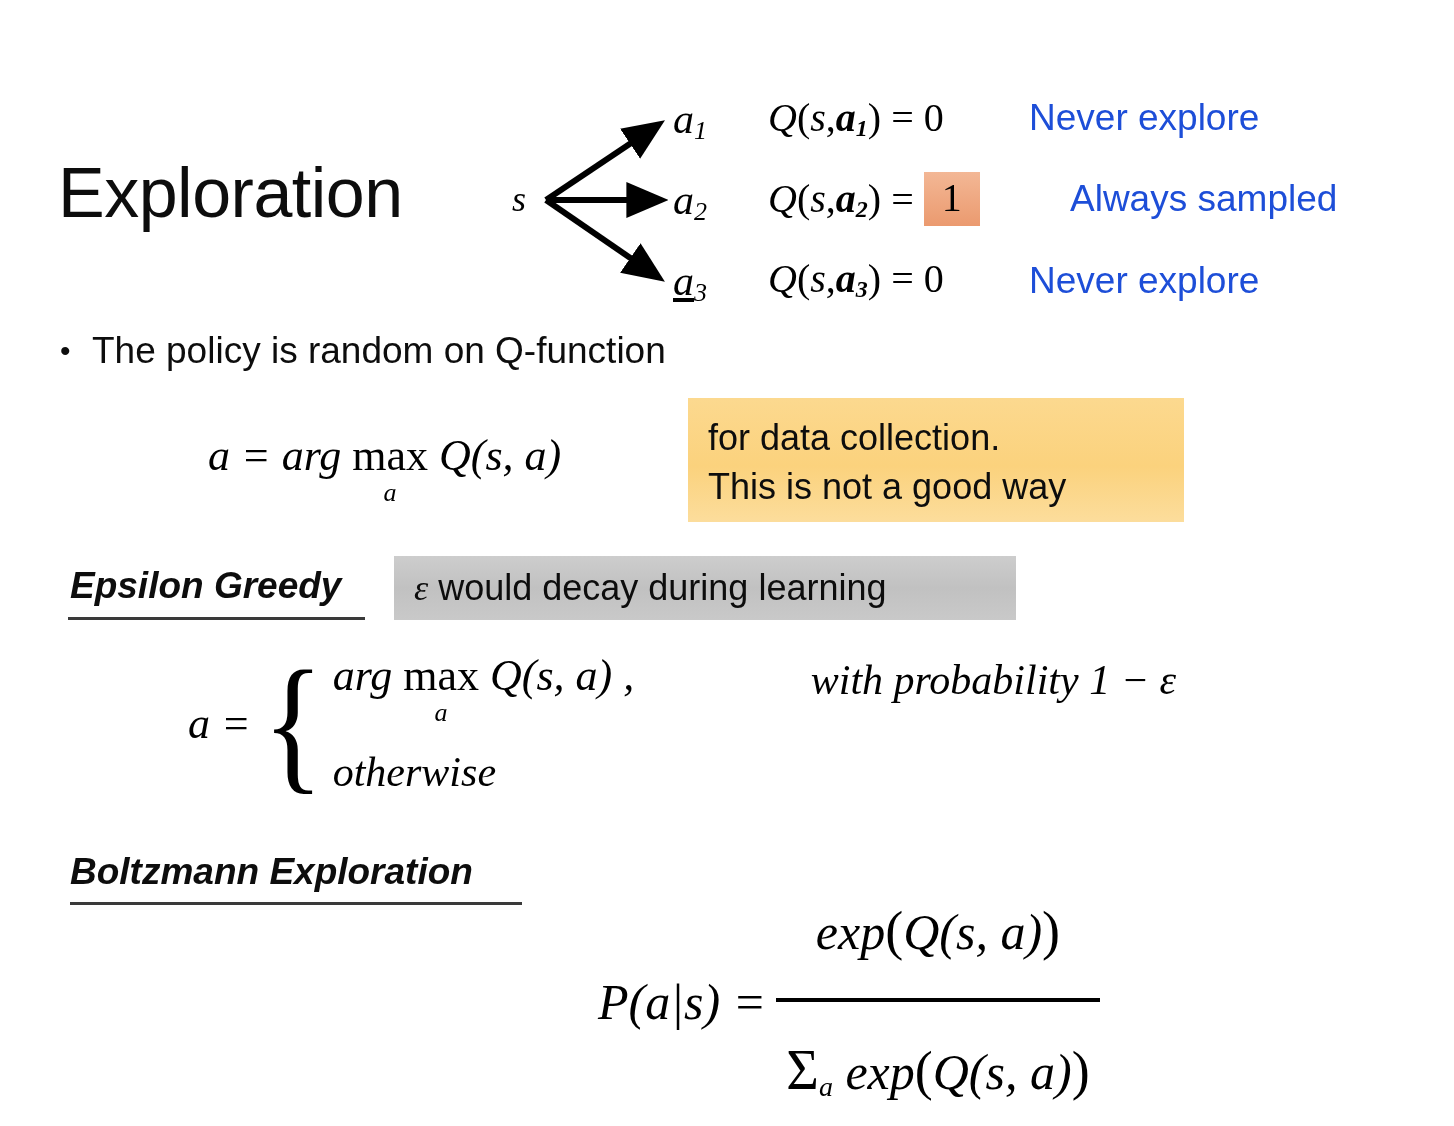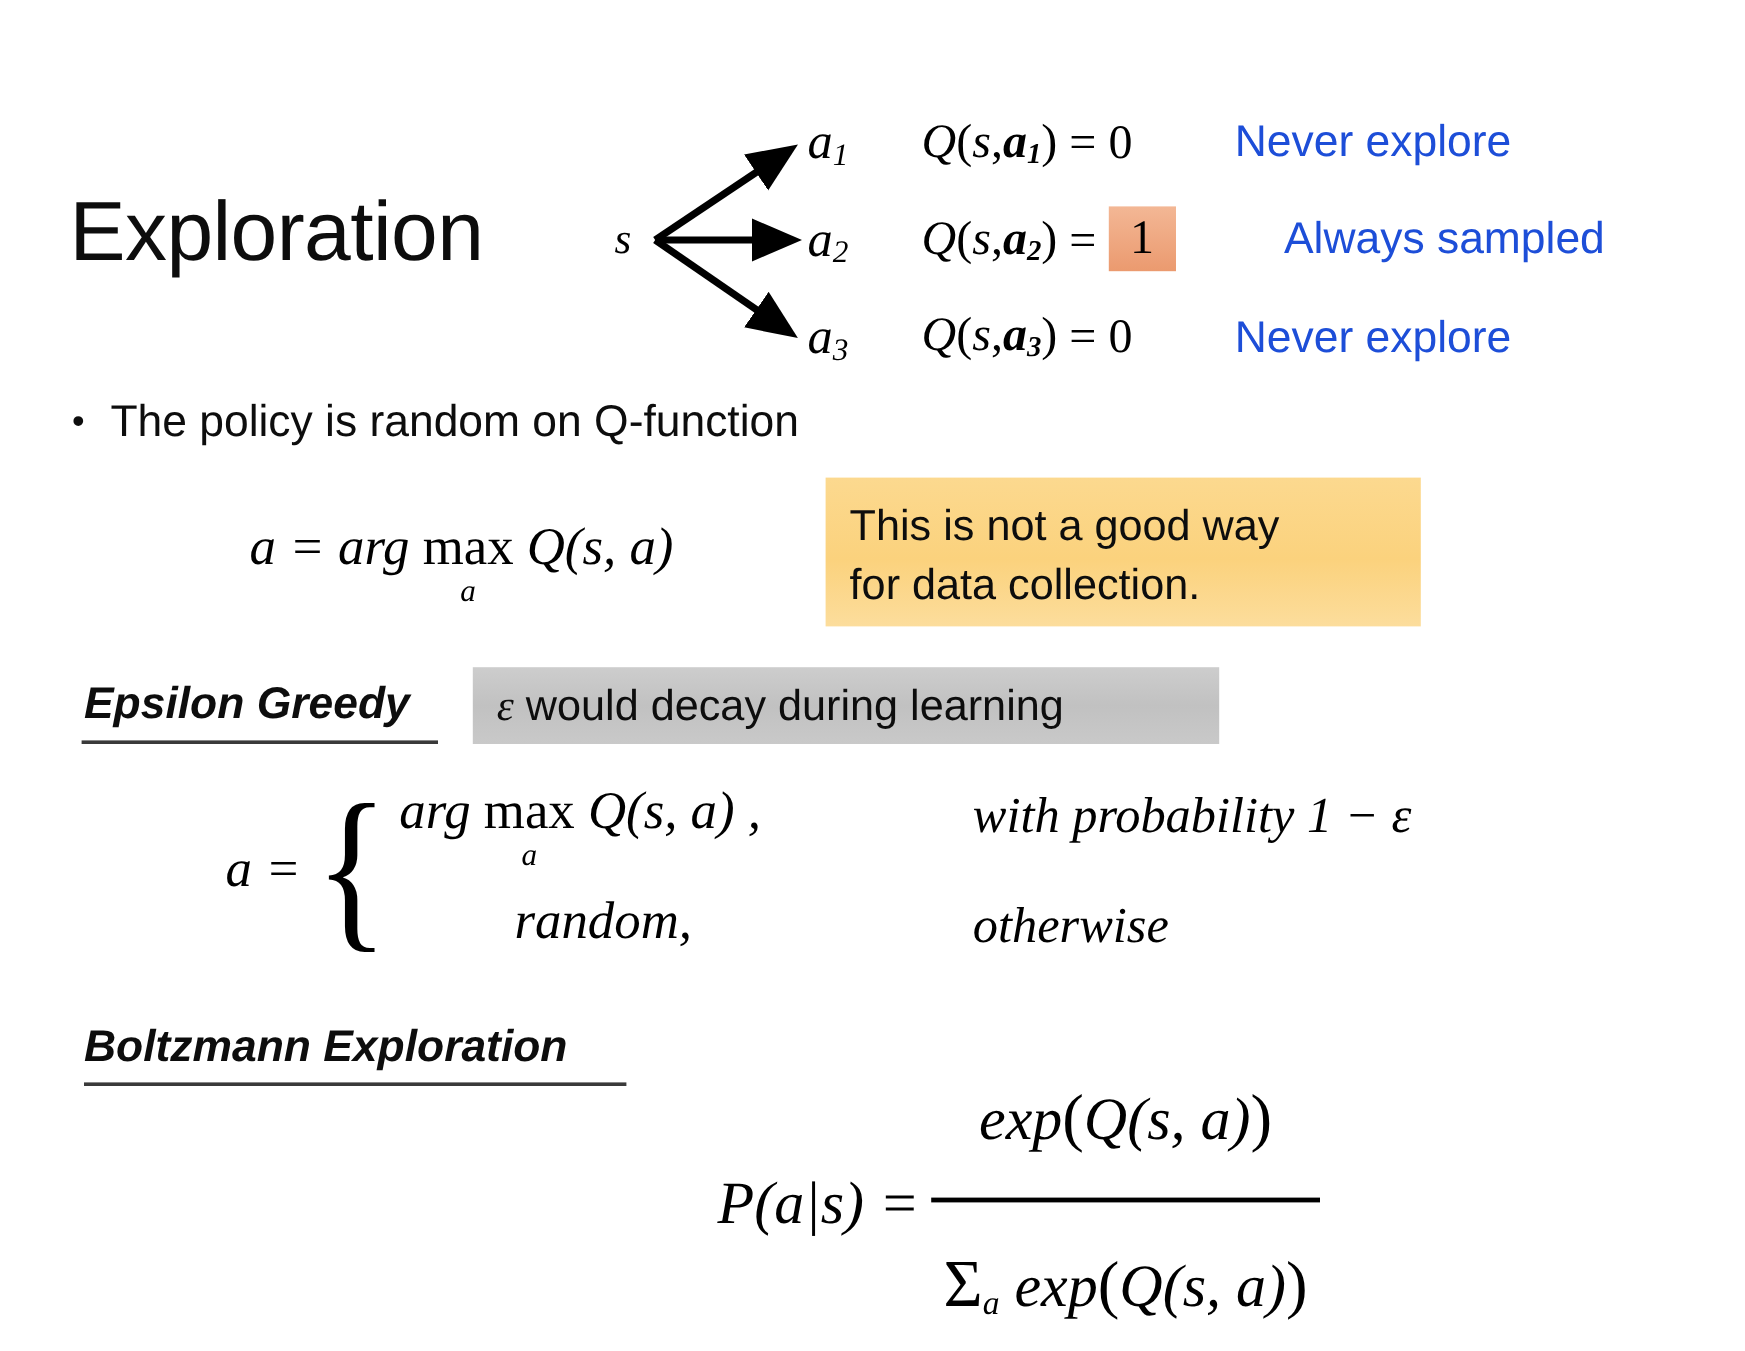--- a/index.html
+++ b/index.html
@@ -48,21 +48,21 @@
     font-style: italic;
     vertical-align: -0.22em;
   }
   #state-label {
     left: 512px;
     top: 178px;
     font-size: 36px;
   }
   #action-label-a1 { left: 673px; top: 95px; }
   #action-label-a2 { left: 673px; top: 176px; }
-  #action-label-a3 { left: 673px; top: 257px; }
+  #action-label-a3 { left: 673px; top: 257px; text-decoration: underline; }
 
   
   .q-row {
     position: absolute;
     display: flex;
     align-items: center;
     white-space: nowrap;
   }
   .q-expr {
     font-family: "Liberation Serif", serif;
@@ -355,22 +355,22 @@
 <div class="abs" id="formula-argmax">
   <span>a = arg</span>
   <span class="max-stack">
     <span class="mx">max</span>
     <span class="mx-sub">a</span>
   </span>
   <span>Q(s, a)</span>
 </div>
 
 <div class="abs" id="callout-yellow">
+  <div class="line">for data collection.</div>
   <div class="line">This is not a good way</div>
-  <div class="line">for data collection.</div>
 </div>
 
 <div class="abs section-heading" id="heading-epsilon-greedy">Epsilon Greedy</div>
 <div class="abs" id="underline-epsilon"></div>
 
 <div class="abs" id="callout-gray">
   <span class="txt"><span class="eps">ε</span><span> would decay during learning</span></span>
 </div>
 
 <div class="abs" id="formula-piecewise">
@@ -380,21 +380,20 @@
     <span class="case-row">
       <span class="case-expr"><span>arg</span>
         <span class="max-stack">
             <span class="mx">max</span>
             <span class="mx-sub">a</span>
           </span>
         <span>Q(s, a) ,</span></span>
       <span class="case-cond">with probability 1 − ε</span>
     </span>
     <span class="case-row">
-      <span class="case-expr center">random,</span>
       <span class="case-cond">otherwise</span>
     </span>
   </span>
 </div>
 
 <div class="abs section-heading" id="heading-boltzmann">Boltzmann Exploration</div>
 <div class="abs" id="underline-boltzmann"></div>
 
 <div class="abs" id="formula-boltzmann">
   <span class="lhs">P(a|s) =</span>

